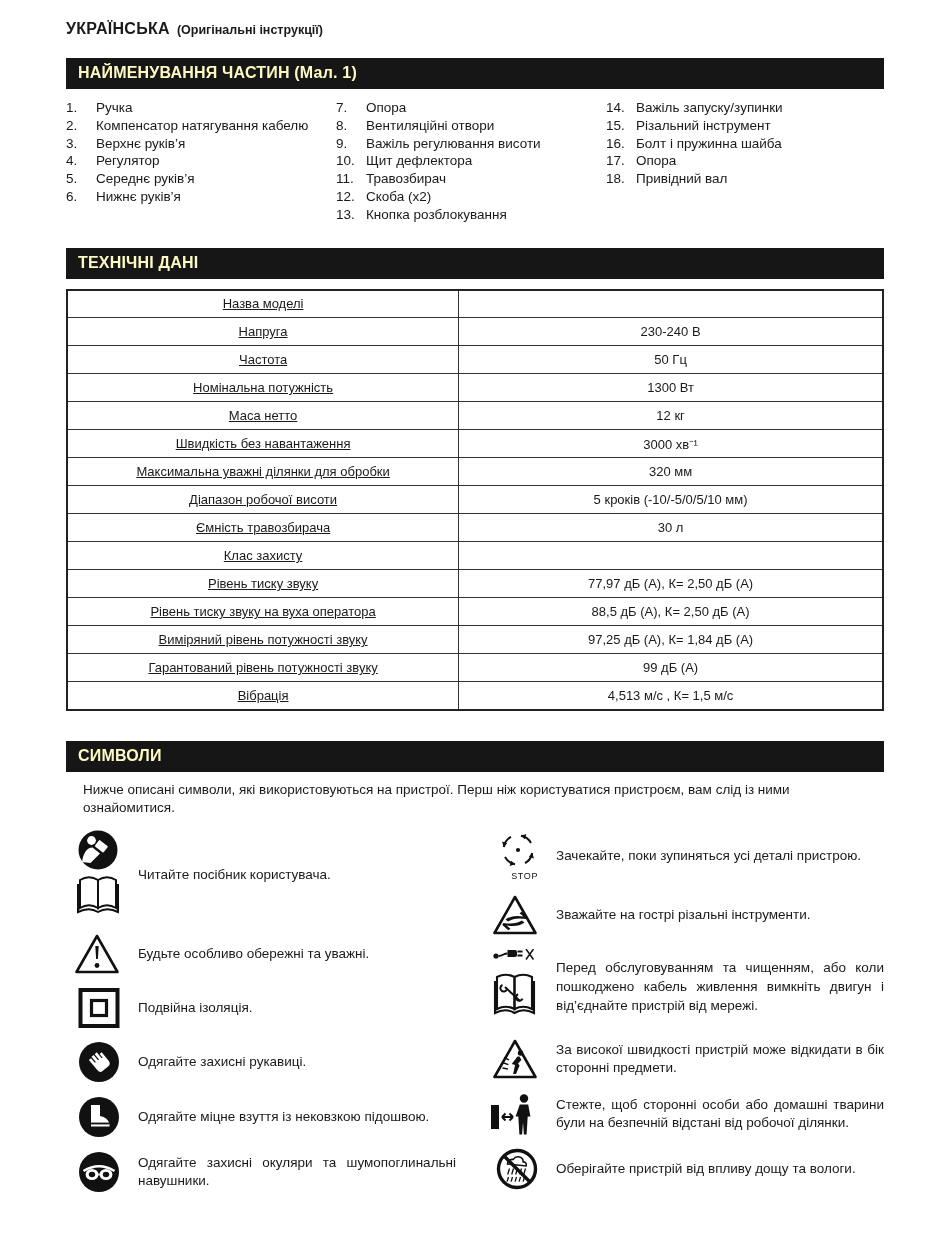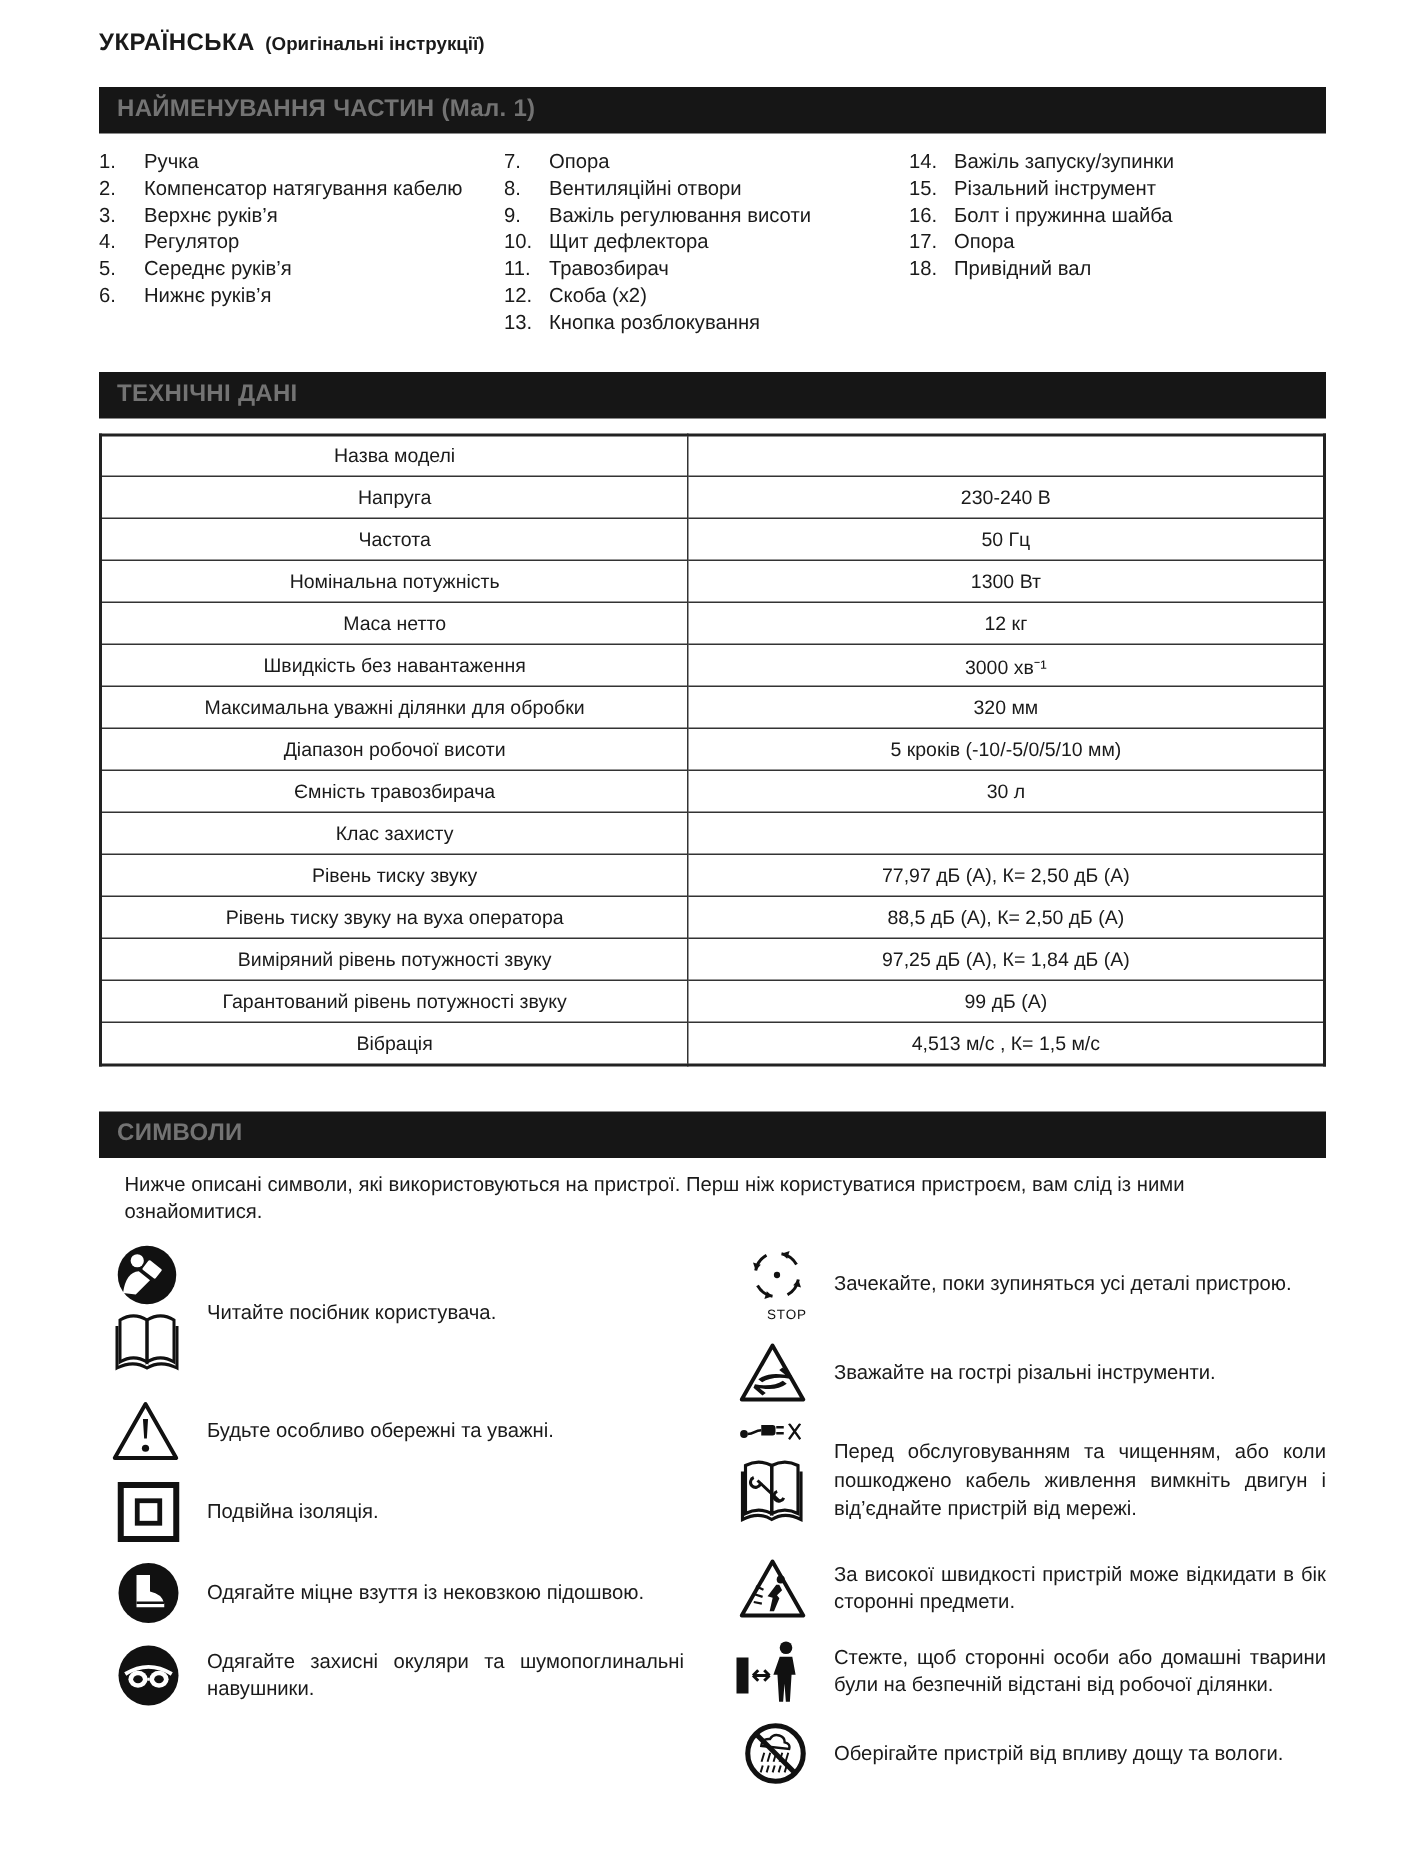--- a/index.html
+++ b/index.html
@@ -11,21 +11,21 @@
   }
   .page { width:950px; height:1244px; padding:16px 66px 0 66px; }
 
   
   .lang-header { margin:4px 0 20px 0; }
   .lang-title { font-size:16px; font-weight:bold; letter-spacing:.3px; }
   .lang-sub { font-size:12.5px; font-weight:bold; margin-left:7px; }
 
   
   .banner {
-    background:#161616; color:#737373;
+    background:#161616; color:#fef9c3;
     font-weight:bold; font-size:16px; letter-spacing:.2px;
     padding:6px 12px 7px 12px;
   }
 
   
   .parts-columns {
     display:grid; grid-template-columns:270px 270px 1fr;
     margin:10px 0 24px 0;
     font-size:13.5px; line-height:1.32;
   }
@@ -36,21 +36,21 @@
   
   .specs-table {
     width:100%; border-collapse:collapse; margin:10px 0 0 0;
     border:2px solid #222;
   }
   .specs-table td {
     border:1px solid #333;
     height:28px; text-align:center; vertical-align:middle;
     font-size:13px; padding:2px 10px;
   }
-  .spec-label { width:48%; }
+  .spec-label { width:48%;text-decoration:underline; }
 
   
   .symbols-section { margin-top:30px; }
   .symbols-intro { margin:9px 0 14px 17px; font-size:13.5px; line-height:1.32; }
   .symbols-grid { display:grid; grid-template-columns:390px 1fr; column-gap:28px; }
   .symbol-row { display:flex; gap:18px; align-items:center; margin-bottom:13px; }
   .symbol-icon-wrap {
     flex:0 0 54px; display:flex; flex-direction:column;
     align-items:flex-end; justify-content:center;
   }
@@ -293,20 +293,32 @@
             <div class="symbol-icon-wrap">
               <span class="symbol-icon"><svg width="42" height="40" viewBox="0 0 42 40">
                   <rect x="2.5" y="2" width="37" height="36" fill="none" stroke="#111" stroke-width="4"></rect>
                   <rect x="13.5" y="12.5" width="15" height="15" fill="none" stroke="#111" stroke-width="3.2"></rect>
                 </svg></span>
 
             </div>
             <p class="symbol-text">Подвійна ізоляція.</p>
           </div>
 
+          <div class="symbol-row">
+            <div class="symbol-icon-wrap">
+              <span class="symbol-icon"><svg width="42" height="42" viewBox="0 0 42 42">
+                  <circle cx="21" cy="21" r="20" fill="#111"></circle>
+                  <g transform="rotate(-40 21 21)">
+                    <path d="M14.5 13 h2.8 v6 h1.3 v-6.8 h2.8 v6.8 h1.3 v-6.8 h2.8 v7.6 h1.2 v-4.6 h2.6 v10.4 q0 4.6 -3.8 4.6 h-7.6 q-3.4 0 -3.4 -3.8 Z" fill="#fff"></path>
+                  </g>
+                </svg></span>
+
+            </div>
+            <p class="symbol-text">Одягайте захисні рукавиці.</p>
+          </div>
 
           <div class="symbol-row">
             <div class="symbol-icon-wrap">
               <span class="symbol-icon"><svg width="42" height="42" viewBox="0 0 42 42">
                   <circle cx="21" cy="21" r="20" fill="#111"></circle>
                   <path d="M13 9 h9 v11 q8 1.6 9.5 8 v2.5 h-18.5 Z" fill="#fff"></path>
                   <path d="M13 27.5 h18.5" stroke="#111" stroke-width="1.8"></path>
                 </svg></span>
 
             </div>

